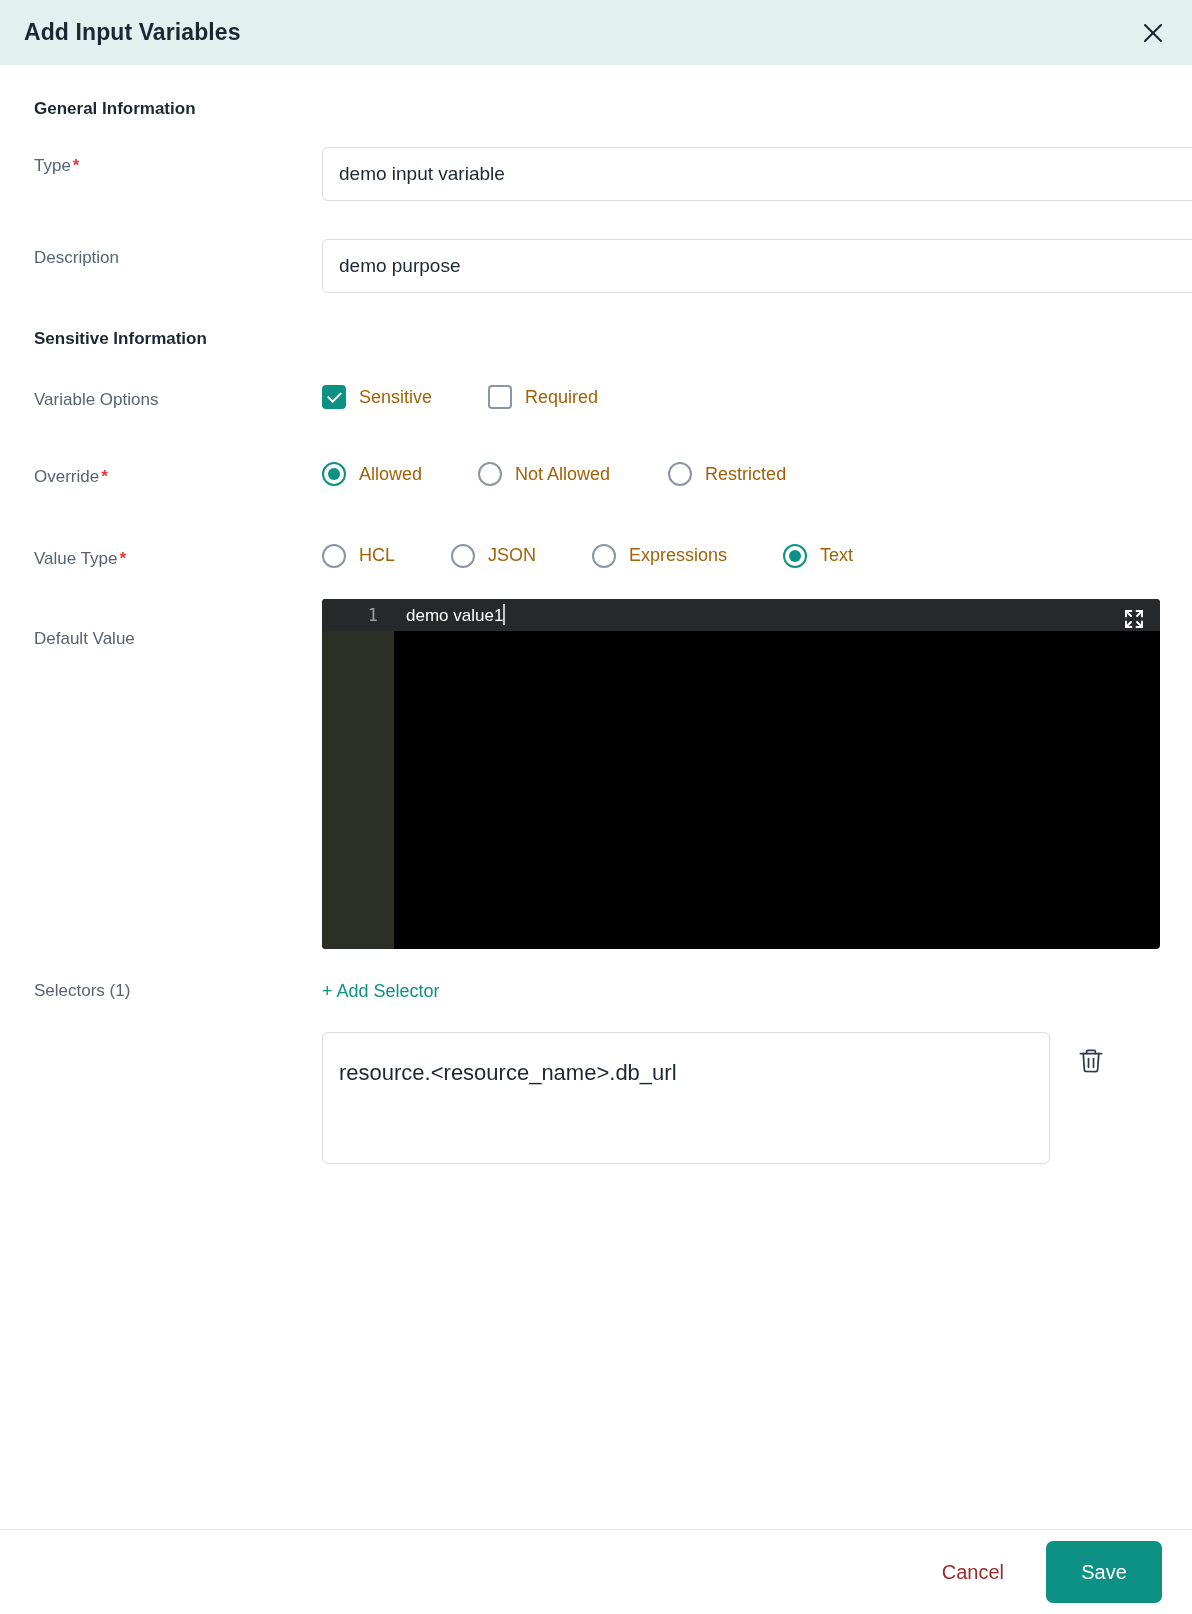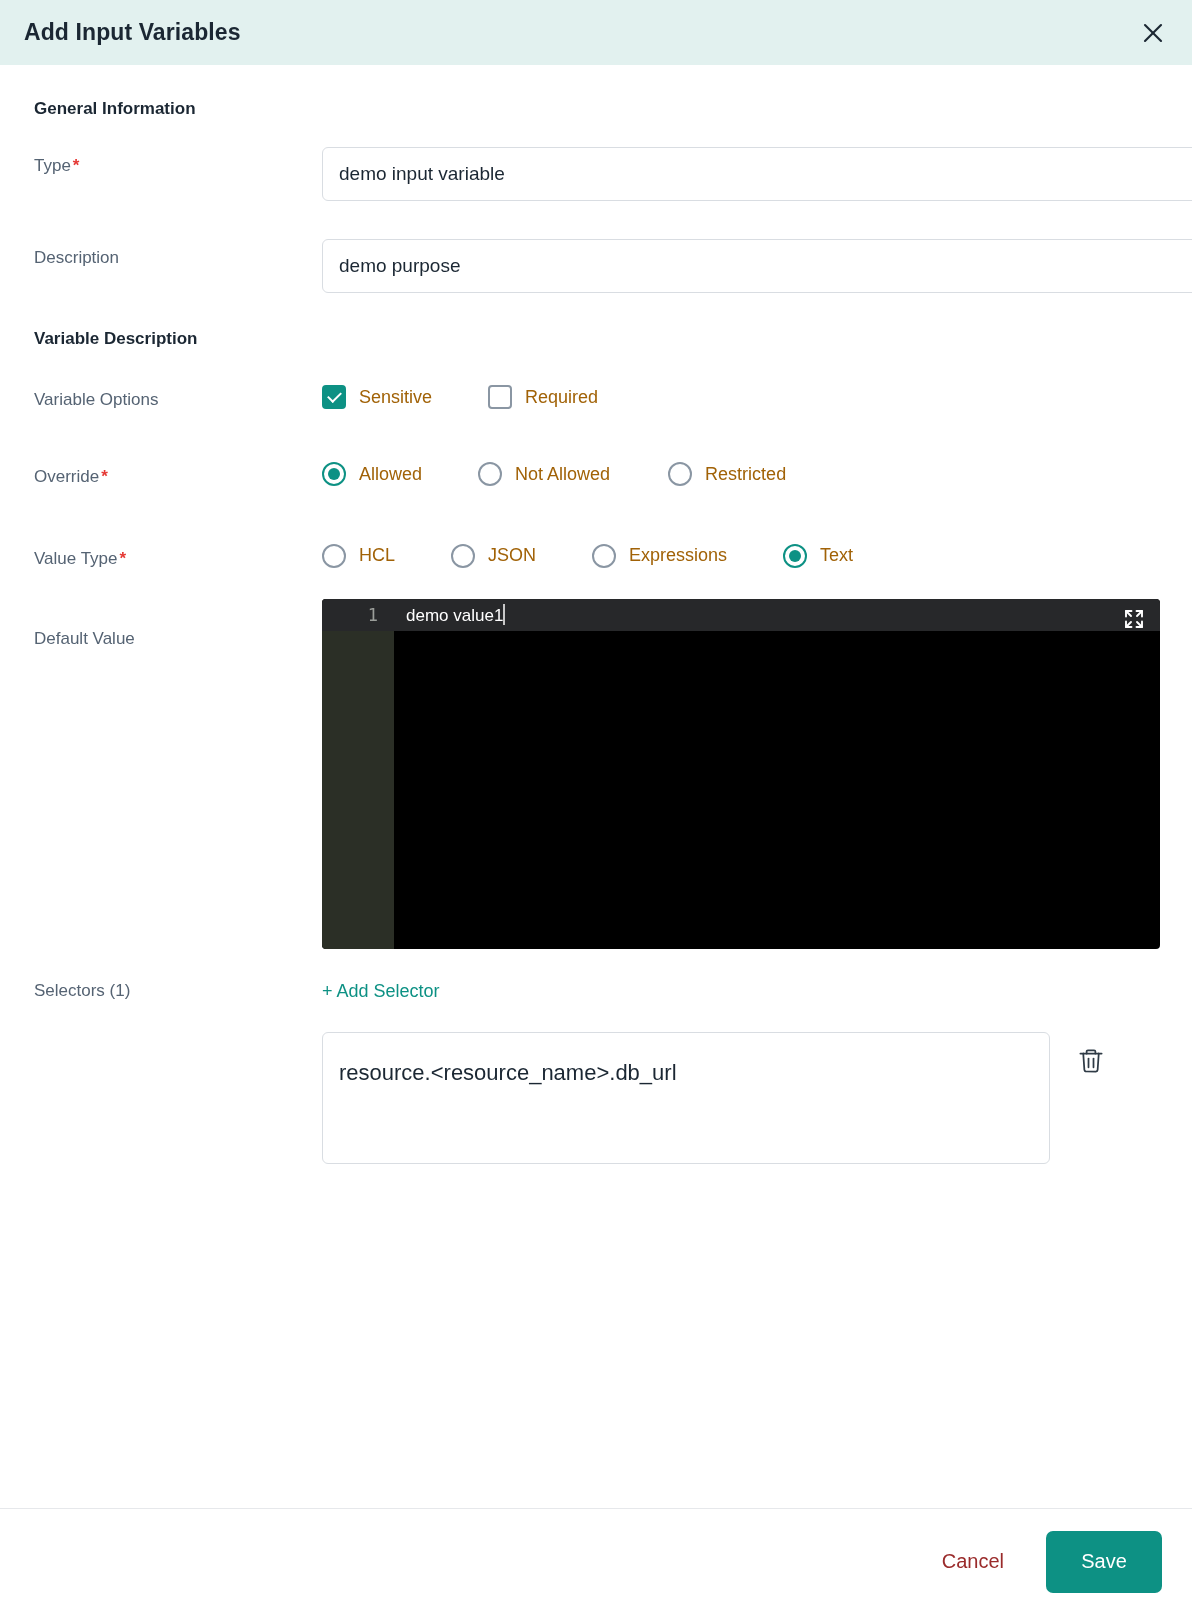--- a/index.html
+++ b/index.html
@@ -252,21 +252,21 @@
     margin-top: 14px;
     width: 30px; height: 30px;
     cursor: pointer;
     color: #2f3b46;
   }
   .trash-btn svg { display: block; }
 
   
   .dialog-footer {
     flex: 0 0 auto;
-    height: 106px;
+    height: 85px;
     border-top: 1px solid #e6e8eb;
     display: flex;
     align-items: center;
     justify-content: flex-end;
     padding-right: 30px;
     gap: 24px;
   }
   .btn-cancel {
     background: transparent;
     border: none;
@@ -317,21 +317,21 @@
       </div>
     </div>
 
     <div class="row row-desc">
       <div class="row-label">Description</div>
       <div class="row-field">
         <input class="text-input" type="text" value="demo purpose" style="">
       </div>
     </div>
 
-    <div class="section-title variable">Variable Description</div>
+    <div class="section-title variable">Sensitive Information</div>
 
     <div class="row row-varopts">
       <div class="row-label">Variable Options</div>
       <div class="row-field">
         <div class="opt-group">
           <div class="opt">
             <span class="cb checked"></span>
             <span class="opt-label">Sensitive</span>
           </div>
           <div class="opt gap-48">

